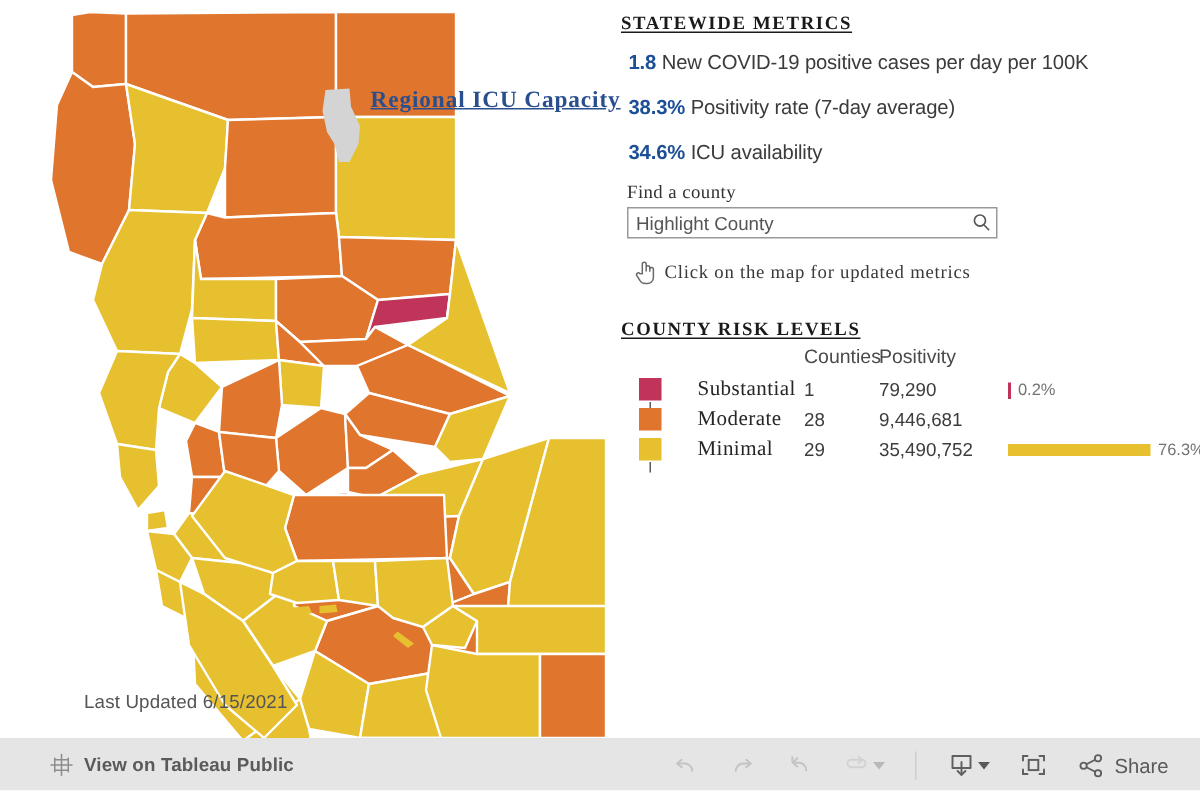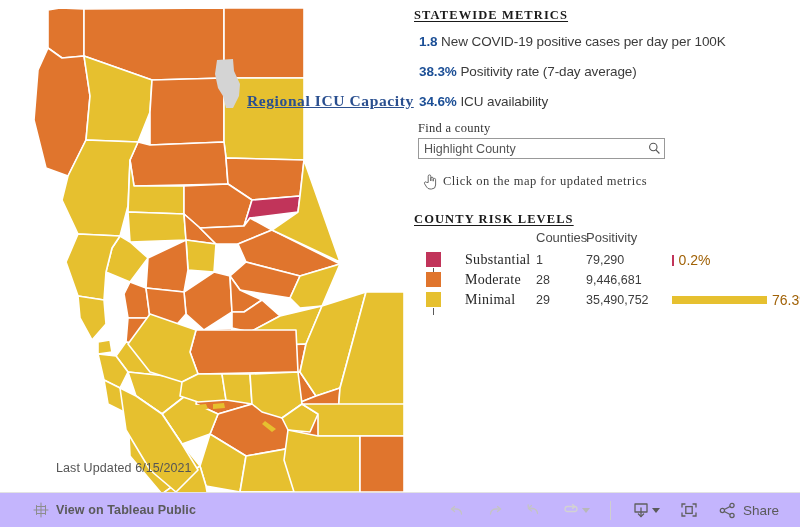--- a/index.html
+++ b/index.html
@@ -31,21 +31,21 @@
     color: #555555;
     letter-spacing: 0.1px;
     white-space: nowrap;
   }
 
   
   #icu-link-wrap {
     position: absolute;
     left: 213px; top: 58px;
     display: flex;
-    align-items: flex-end;
+    align-items: flex-start;
     gap: 4px;
   }
   #icu-link-wrap .mini-ca { display: block; }
   #icu-link {
     font-family: "Liberation Serif", serif;
     font-size: 15.5px;
     font-weight: bold;
     color: #2a4f8f;
     text-decoration: underline;
     letter-spacing: 0.6px;
@@ -187,31 +187,31 @@
     align-items: center;
     gap: 5px;
     height: 20px;
   }
   .bar {
     height: 8px;
     display: block;
     flex: none;
   }
   .bar-pct {
-    font-size: 14px;
-    color: #a16207;
+    font-size: 11px;
+    color: #737373;
     white-space: nowrap;
   }
 
   
   #toolbar {
     position: absolute;
     left: 0; top: 492px;
     width: 800px; height: 35px;
-    background: #c4b5fd;
+    background: #e5e5e5;
     border-top: 1px solid #e3e3e3;
     display: flex;
     align-items: center;
   }
   #tableau-public-btn {
     display: flex; align-items: center; gap: 7px;
     margin-left: 33px;
     cursor: pointer;
   }
   #tableau-public-label {

